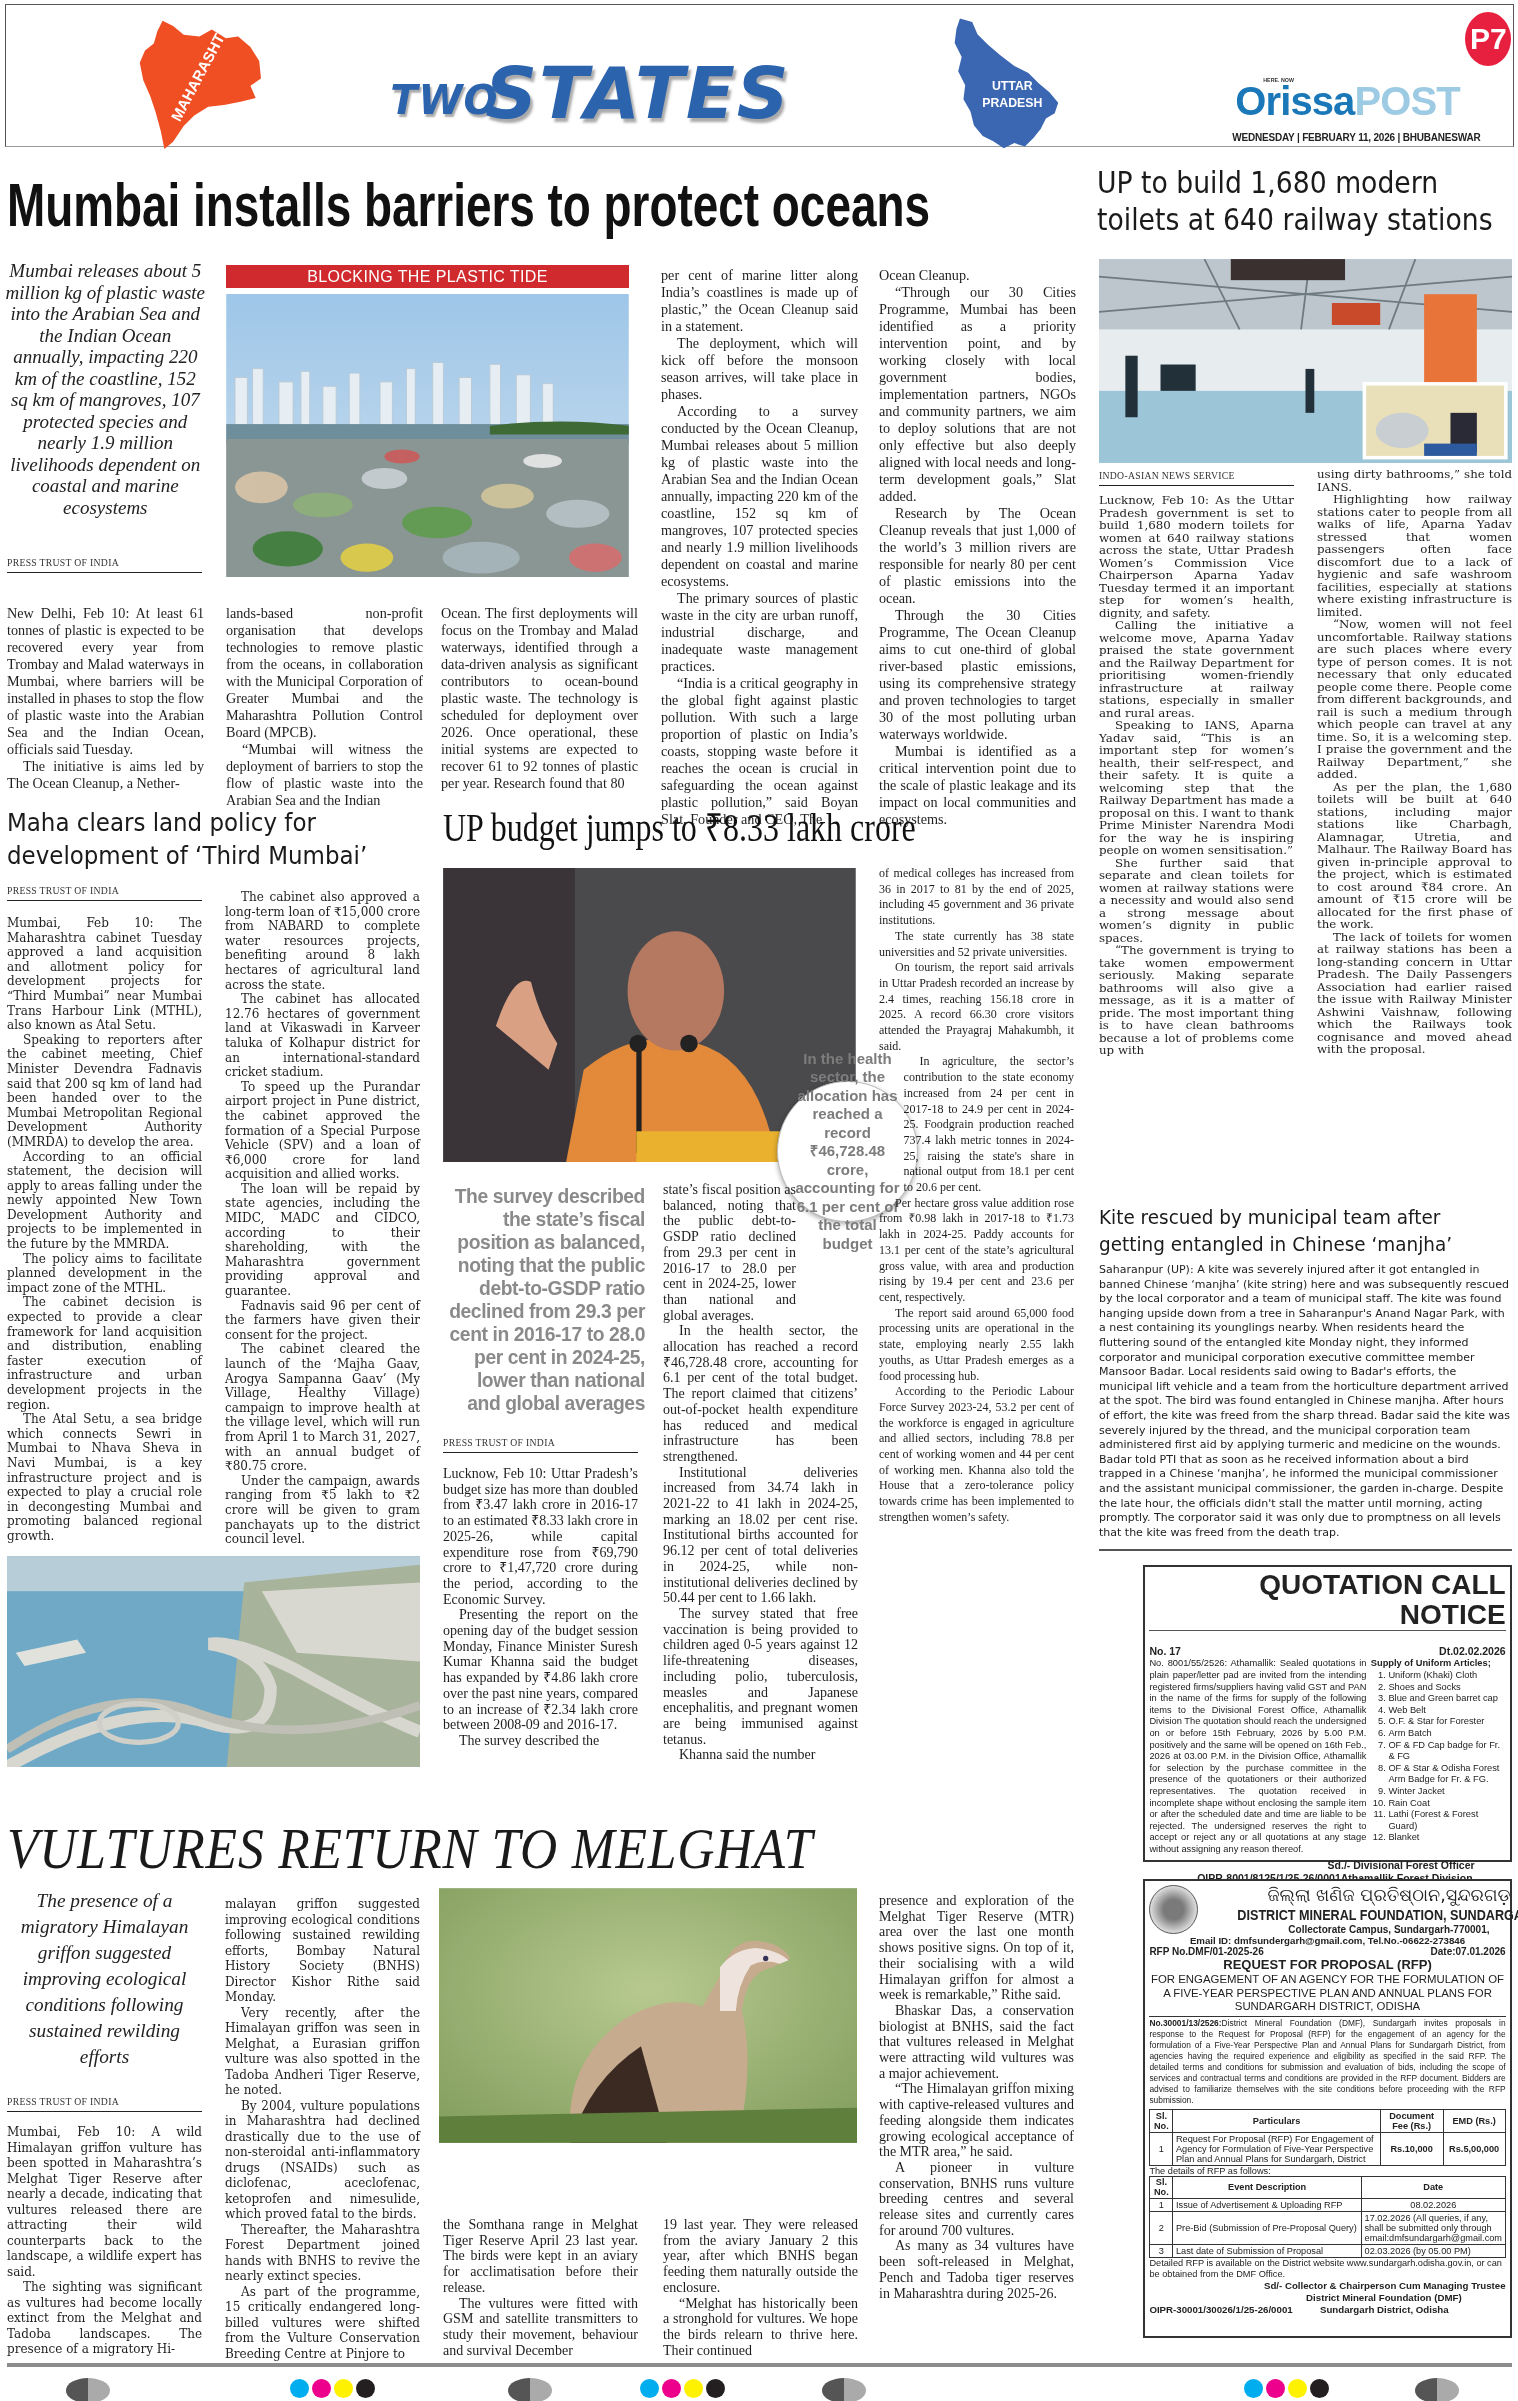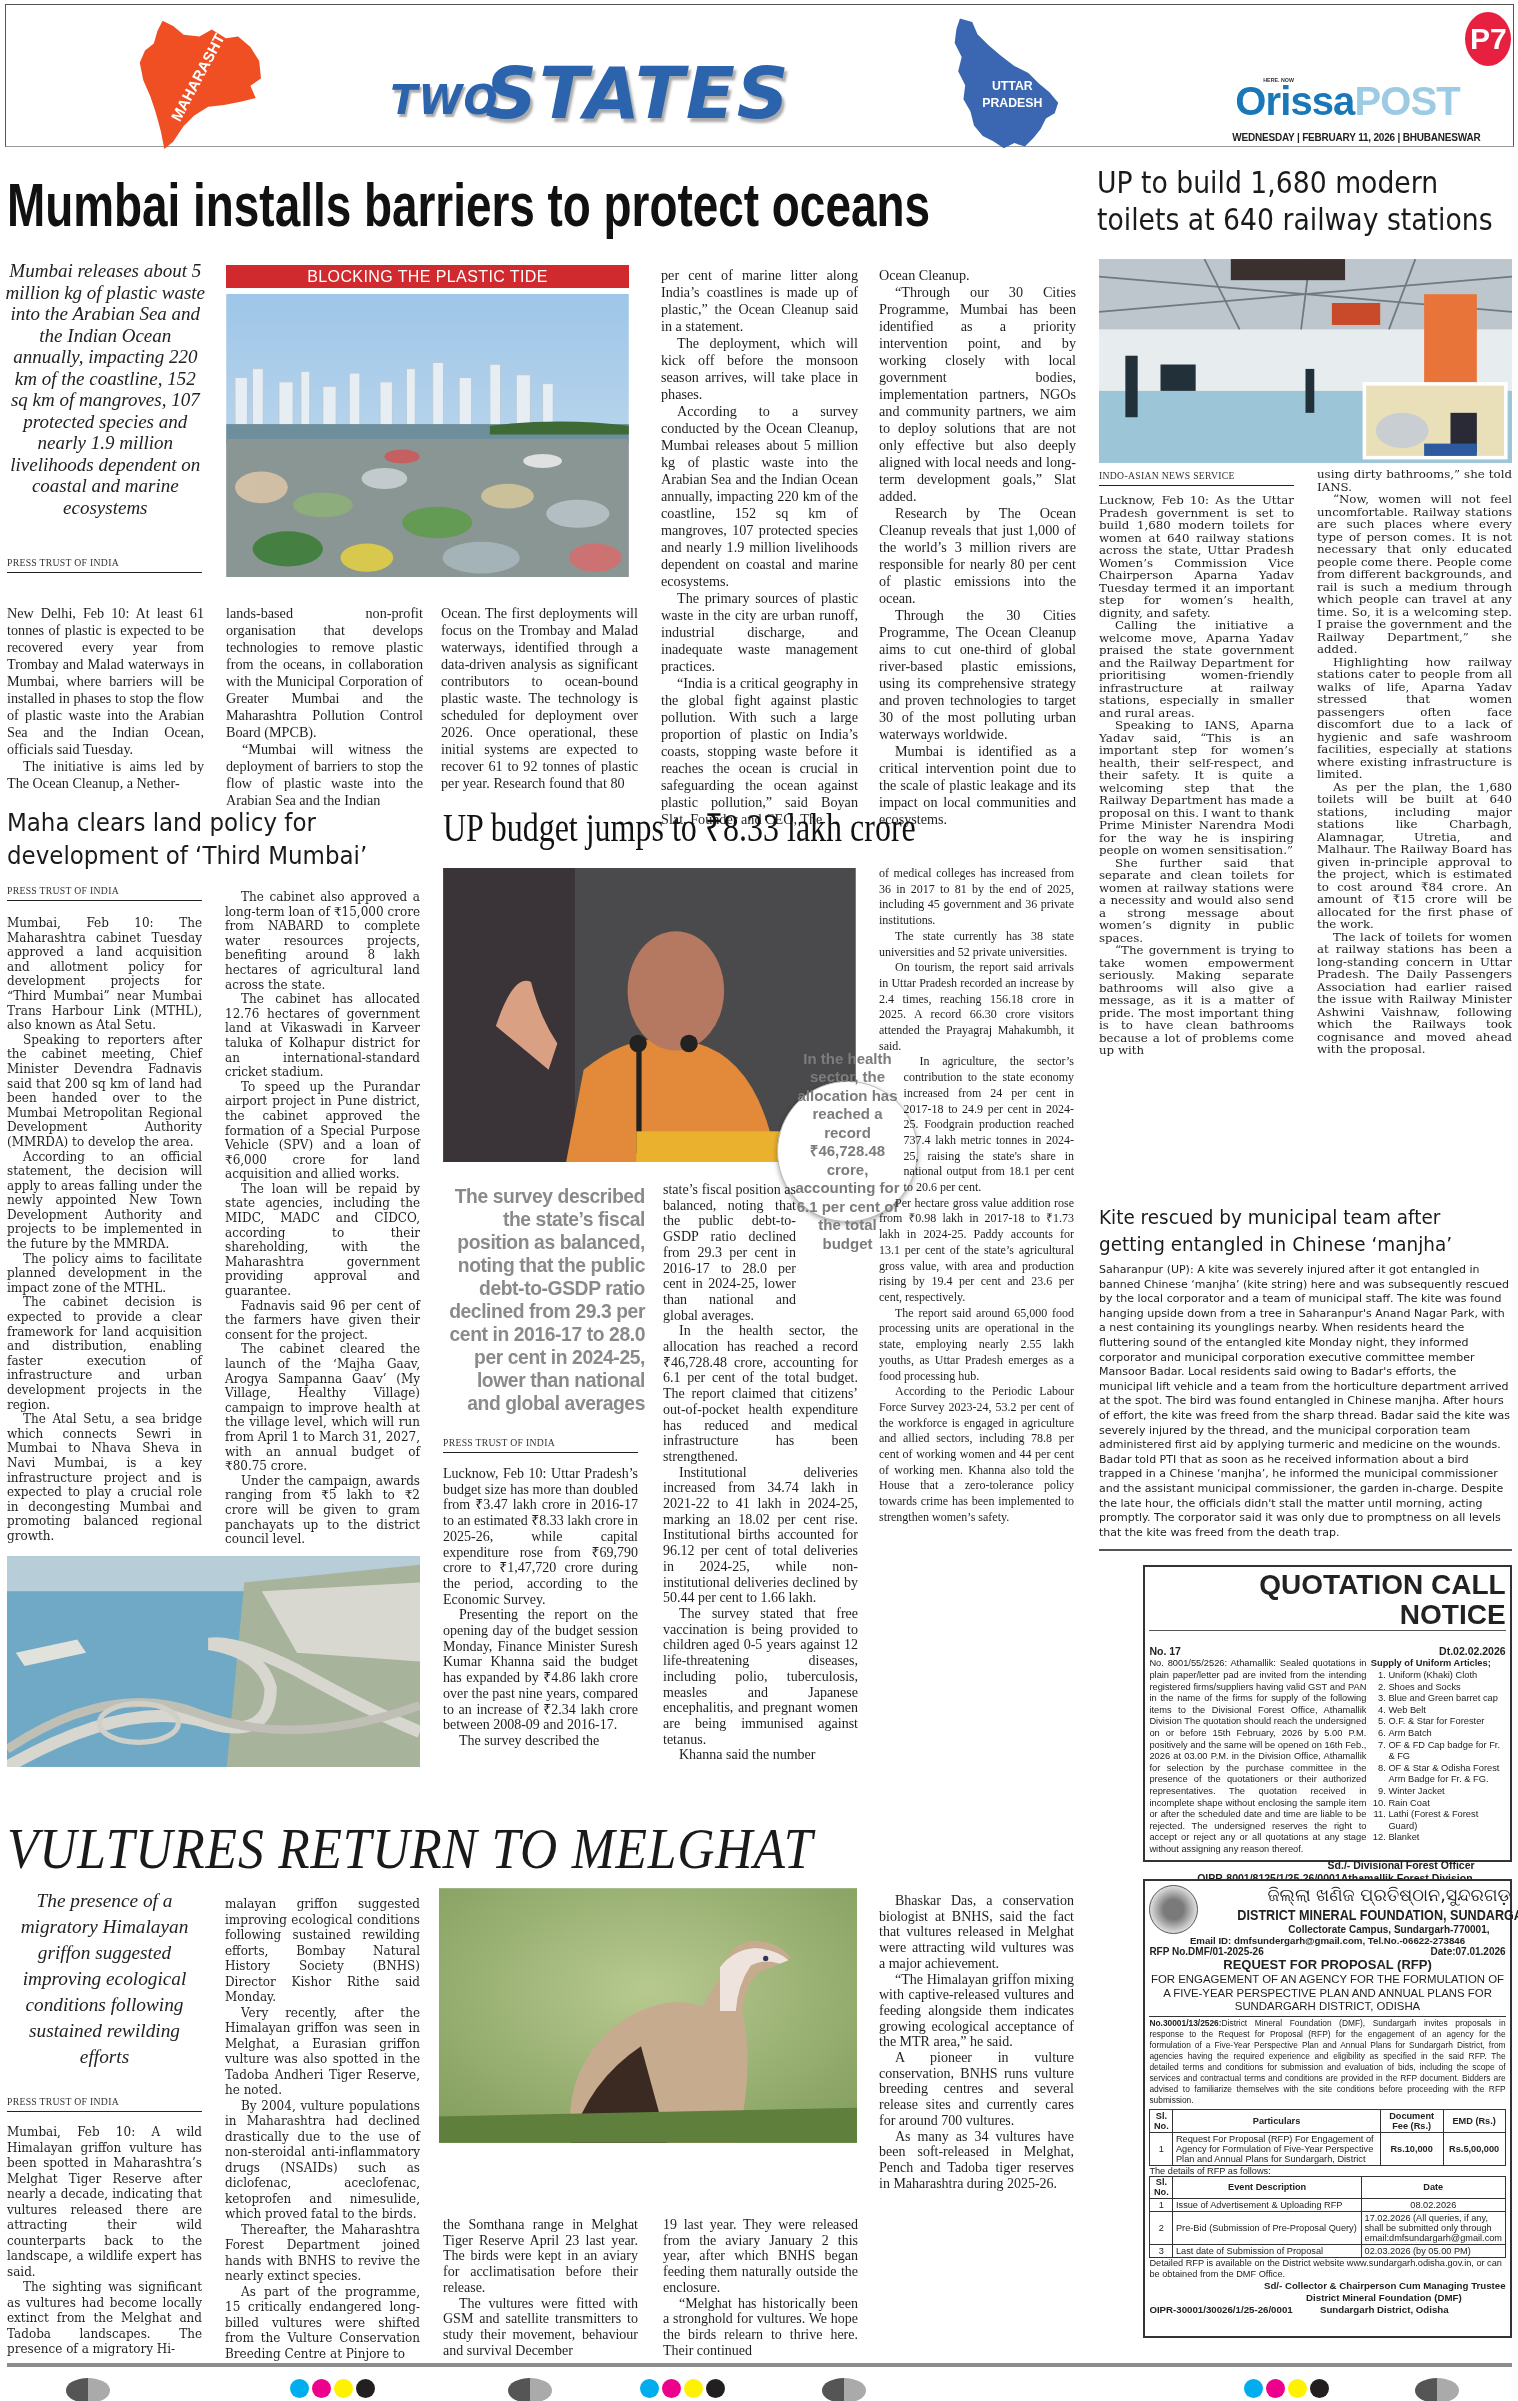--- a/index.html
+++ b/index.html
@@ -178,22 +178,22 @@
 
 <div class="col body-text" style="left:1099px;top:494px;width:195px;font-family:'DejaVu Serif',serif;font-size:11.8px;line-height:12.5px">
   <p class="first"><span class="dateline">Lucknow, Feb 10:</span> <span>As the Uttar Pradesh government is set to build 1,680 modern toilets for women at 640 railway stations across the state, Uttar Pradesh Women’s Commission Vice Chairperson Aparna Yadav Tuesday termed it an important step for women’s health, dignity, and safety.</span></p>
   <p>Calling the initiative a welcome move, Aparna Yadav praised the state government and the Railway Department for prioritising women-friendly infrastructure at railway stations, especially in smaller and rural areas.</p>
   <p>Speaking to IANS, Aparna Yadav said, “This is an important step for women’s health, their self-respect, and their safety. It is quite a welcoming step that the Railway Department has made a proposal on this. I want to thank Prime Minister Narendra Modi for the way he is inspiring people on women sensitisation.”</p>
   <p>She further said that separate and clean toilets for women at railway stations were a necessity and would also send a strong message about women’s dignity in public spaces.</p>
   <p>“The government is trying to take women empowerment seriously. Making separate bathrooms will also give a message, as it is a matter of pride. The most important thing is to have clean bathrooms because a lot of problems come up with</p>
 </div>
 <div class="col body-text" style="left:1317px;top:468px;width:195px;font-family:'DejaVu Serif',serif;font-size:11.8px;line-height:12.5px">
   <p class="first">using dirty bathrooms,” she told IANS.</p>
+  <p>Highlighting how railway stations cater to people from all walks of life, Aparna Yadav stressed that women passengers often face discomfort due to a lack of hygienic and safe washroom facilities, especially at stations where existing infrastructure is limited.</p>
   <p>“Now, women will not feel uncomfortable. Railway stations are such places where every type of person comes. It is not necessary that only educated people come there. People come from different backgrounds, and rail is such a medium through which people can travel at any time. So, it is a welcoming step. I praise the government and the Railway Department,” she added.</p>
-  <p>Highlighting how railway stations cater to people from all walks of life, Aparna Yadav stressed that women passengers often face discomfort due to a lack of hygienic and safe washroom facilities, especially at stations where existing infrastructure is limited.</p>
   <p>As per the plan, the 1,680 toilets will be built at 640 stations, including major stations like Charbagh, Alamnagar, Utretia, and Malhaur. The Railway Board has given in-principle approval to the project, which is estimated to cost around ₹84 crore. An amount of ₹15 crore will be allocated for the first phase of the work.</p>
   <p>The lack of toilets for women at railway stations has been a long-standing concern in Uttar Pradesh. The Daily Passengers Association had earlier raised the issue with Railway Minister Ashwini Vaishnaw, following which the Railways took cognisance and moved ahead with the proposal.</p>
 </div>
 
 <div class="abs hl-sans" style="left:1099px;top:1204px;font-size:20px;line-height:26px;white-space:nowrap;transform:scaleX(0.92)">Kite rescued by municipal team after</div>
 <div class="abs hl-sans" style="left:1099px;top:1231px;font-size:20px;line-height:26px;white-space:nowrap;transform:scaleX(0.92)">getting entangled in Chinese ‘manjha’</div>
 <div class="abs kite-body" style="left:1099px;top:1263px;width:413px"><span class="dateline">Saharanpur (UP):</span> <span>A kite was severely injured after it got entangled in banned Chinese ‘manjha’ (kite string) here and was subsequently rescued by the local corporator and a team of municipal staff. The kite was found hanging upside down from a tree in Saharanpur's Anand Nagar Park, with a nest containing its younglings nearby. When residents heard the fluttering sound of the entangled kite Monday night, they informed corporator and municipal corporation executive committee member Mansoor Badar. Local residents said owing to Badar's efforts, the municipal lift vehicle and a team from the horticulture department arrived at the spot. The bird was found entangled in Chinese manjha. After hours of effort, the kite was freed from the sharp thread. Badar said the kite was severely injured by the thread, and the municipal corporation team administered first aid by applying turmeric and medicine on the wounds. Badar told PTI that as soon as he received information about a bird trapped in a Chinese ‘manjha’, he informed the municipal commissioner and the assistant municipal commissioner, the garden in-charge. Despite the late hour, the officials didn't stall the matter until morning, acting promptly. The corporator said it was only due to promptness on all levels that the kite was freed from the death trap.</span></div>
 <div class="sepbar" style="left:1099px;top:1549px;width:413px;height:1.8px;background:#555"></div>
 
 <div class="ad" style="left:1143px;top:1565px;width:369px;height:297px;padding:2.6px 4.4px">
@@ -406,20 +406,21 @@
 </div>
 <div class="col body-text" style="left:443px;top:2217px;width:195px;font-size:14px;line-height:15.7px">
   <p class="first">the Somthana range in Melghat Tiger Reserve April 23 last year. The birds were kept in an aviary for acclimatisation before their release.</p>
   <p>The vultures were fitted with GSM and satellite transmitters to study their movement, behaviour and survival December</p>
 </div>
 <div class="col body-text" style="left:663px;top:2217px;width:195px;font-size:14px;line-height:15.7px">
   <p class="first">19 last year. They were released from the aviary January 2 this year, after which BNHS began feeding them naturally outside the enclosure.</p>
   <p>“Melghat has historically been a stronghold for vultures. We hope the birds relearn to thrive here. Their continued</p>
 </div>
 <div class="col body-text" style="left:879px;top:1893px;width:195px;font-size:14px;line-height:15.7px">
+  <p class="first">presence and exploration of the Melghat Tiger Reserve (MTR) area over the last one month shows positive signs. On top of it, their socialising with a wild Himalayan griffon for almost a week is remarkable,” Rithe said.</p>
   <p>Bhaskar Das, a conservation biologist at BNHS, said the fact that vultures released in Melghat were attracting wild vultures was a major achievement.</p>
   <p>“The Himalayan griffon mixing with captive-released vultures and feeding alongside them indicates growing ecological acceptance of the MTR area,” he said.</p>
   <p>A pioneer in vulture conservation, BNHS runs vulture breeding centres and several release sites and currently cares for around 700 vultures.</p>
   <p>As many as 34 vultures have been soft-released in Melghat, Pench and Tadoba tiger reserves in Maharashtra during 2025-26.</p>
 </div>
 
 <div class="sepbar" style="left:7px;top:2363px;width:1505px"></div>
 <div class="reg" style="left:66px;top:2378px">
     <span style="background:#555"></span>
     <span style="background:#aaa"></span>

